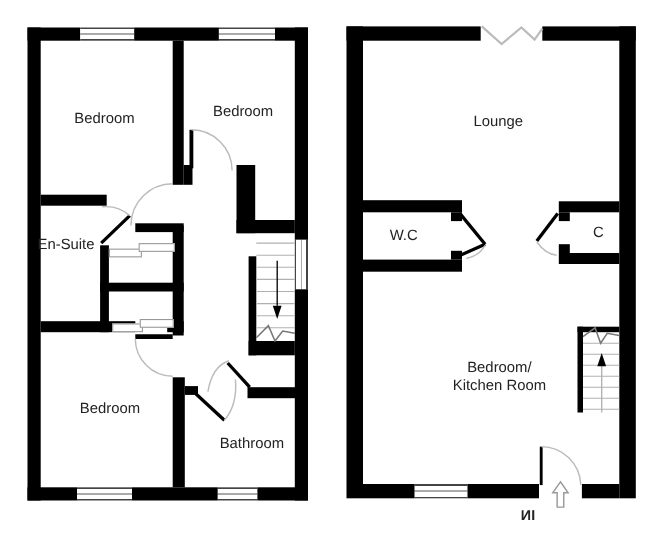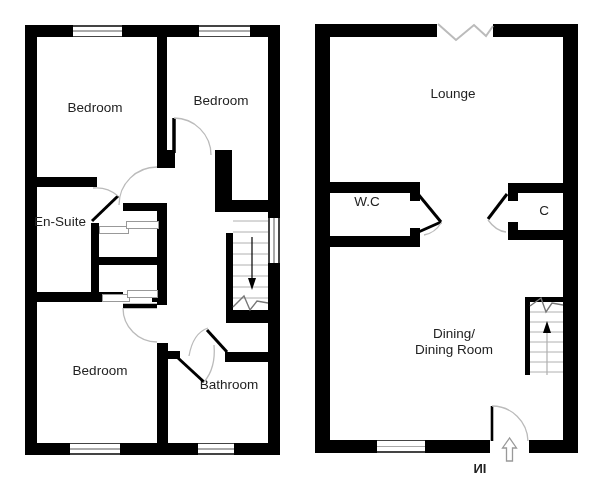--- a/index.html
+++ b/index.html
@@ -59,21 +59,21 @@
 
     <div class="cdoor" style="left:99px;top:226px;width:28px;height:6px"></div>
     <div class="cdoor" style="left:126px;top:221px;width:31px;height:6px"></div>
     <div class="cdoor" style="left:102px;top:294px;width:26px;height:6px"></div>
     <div class="cdoor" style="left:127px;top:290px;width:29px;height:6px"></div>
 
     <span class="lbl" style="left:95px;top:108px">Bedroom</span>
     <span class="lbl" style="left:221px;top:101px">Bedroom</span>
     <span class="lbl" style="left:60px;top:222px">En-Suite</span>
     <span class="lbl" style="left:100px;top:371px">Bedroom</span>
-    <span class="lbl" style="left:229px;top:385px">Bathroom</span>
+    <span class="lbl" style="left:229px;top:403px">Bathroom</span>
   </div>
 
   <div>
 
     <div class="wall" style="left:315px;top:24px;width:122px;height:13px"></div>
     <div class="wall" style="left:493px;top:24px;width:85px;height:13px"></div>
     <div class="wall" style="left:315px;top:24px;width:15px;height:429px"></div>
     <div class="wall" style="left:563px;top:24px;width:15px;height:429px"></div>
     <div class="wall" style="left:330px;top:440px;width:47px;height:13px"></div>
     <div class="win-h" style="left:377px;top:440px;width:48px;height:13px"></div>
@@ -86,25 +86,25 @@
     <div class="wall" style="left:410px;top:228px;width:10px;height:8px"></div>
 
     <div class="wall" style="left:508px;top:183px;width:55px;height:10px"></div>
     <div class="wall" style="left:508px;top:230px;width:55px;height:10px"></div>
     <div class="wall" style="left:508px;top:193px;width:10px;height:8px"></div>
     <div class="wall" style="left:508px;top:222px;width:10px;height:8px"></div>
 
     <div class="wall" style="left:525px;top:297px;width:38px;height:5px"></div>
     <div class="wall" style="left:525px;top:297px;width:5px;height:78px"></div>
 
-    <span class="lbl" style="left:453px;top:94px">Lounge</span>
-    <span class="lbl" style="left:367px;top:202px">W.C</span>
+    <span class="lbl" style="left:453px;top:110px">Lounge</span>
+    <span class="lbl" style="left:367px;top:214px">W.C</span>
     <span class="lbl" style="left:544px;top:211px">C</span>
-    <span class="lbl" style="left:454px;top:334px">Dining/</span>
-    <span class="lbl" style="left:454px;top:350px">Dining Room</span>
+    <span class="lbl" style="left:454px;top:334px">Bedroom/</span>
+    <span class="lbl" style="left:454px;top:350px">Kitchen Room</span>
     <span class="lbl lbl-in" style="left:480px;top:468px">ИI</span>
   </div>
 
   <svg id="overlay" width="600" height="489" viewBox="0 0 600 489">
 
     <g stroke="#000" fill="none">
       <path d="M174 118 L174 153" stroke-width="3.5"></path>
       <path d="M92 221 L118 196" stroke-width="3"></path>
       <path d="M123 306 L157 306" stroke-width="4.5"></path>
       <path d="M207 330 L227 352" stroke-width="3"></path>

